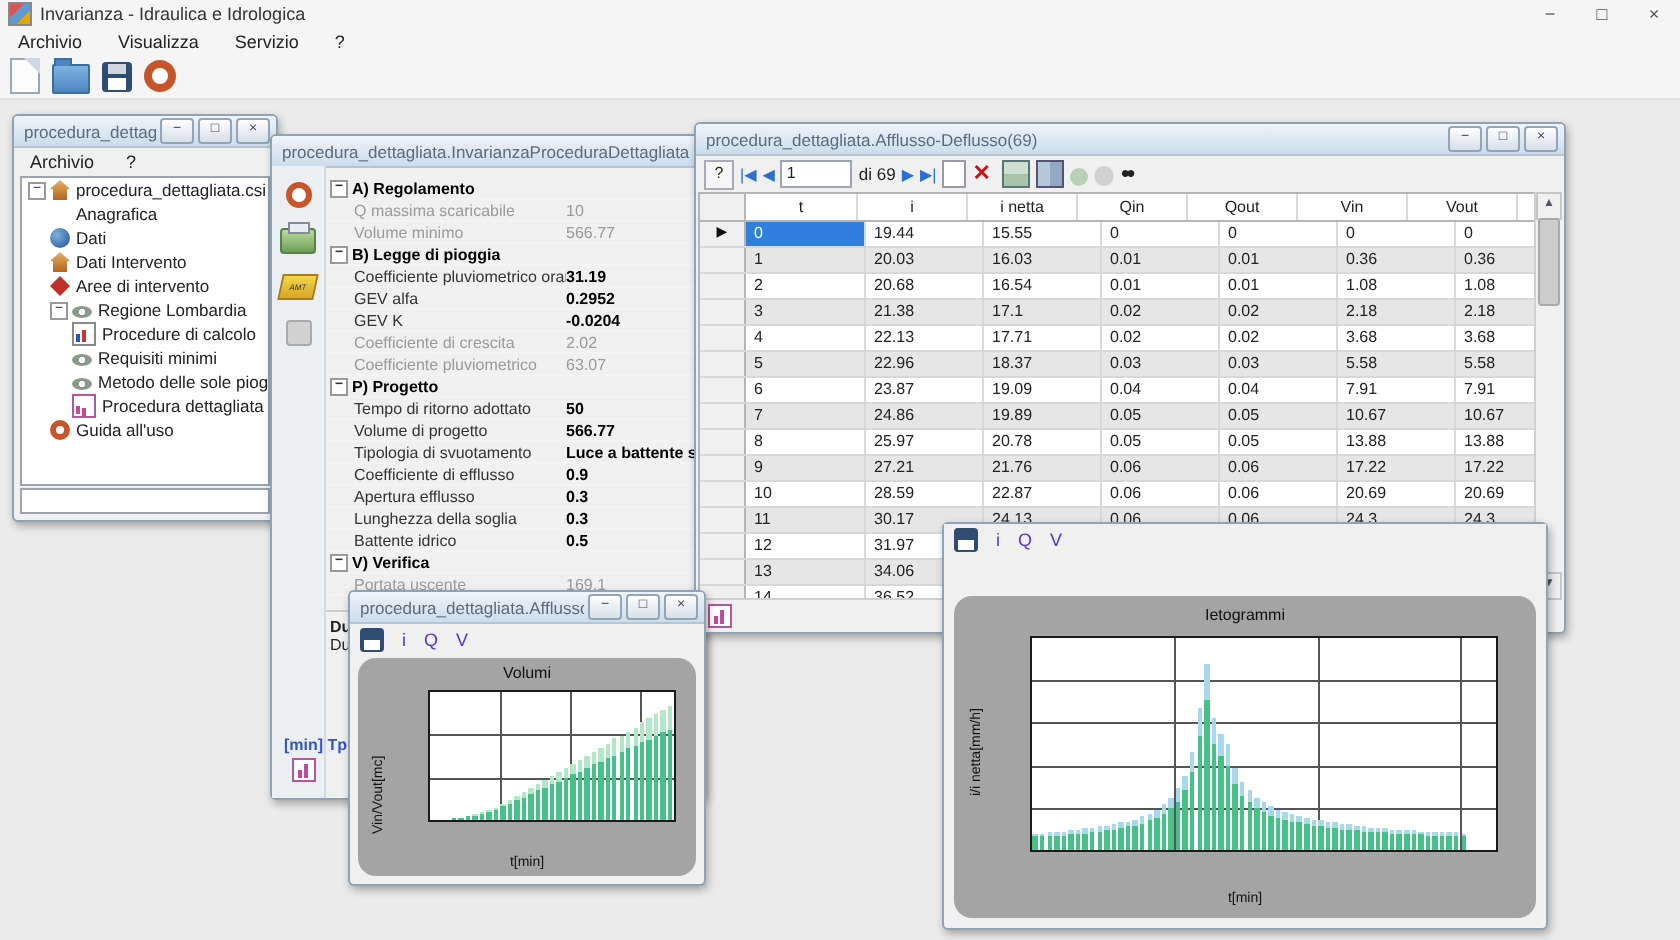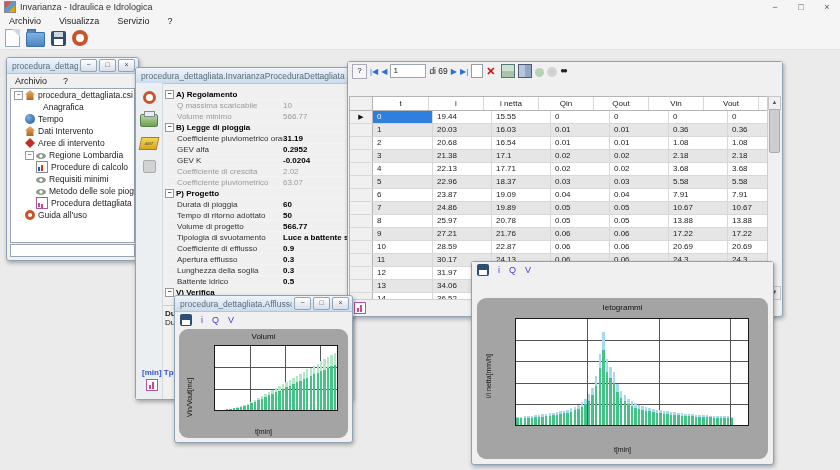--- a/index.html
+++ b/index.html
@@ -175,27 +175,27 @@
   <div class="tree-menubar">
     <span>Archivio</span>
     <span>?</span>
   </div>
   <div class="tree-box" id="treeBox">
       <div class="tree-row" style="padding-left: 3px;">
         <span class="expander">−</span>
         <span class="ticon ti-home"></span>
         <span>procedura_dettagliata.csi</span>
       </div>
-      <div class="tree-row" style=" gap: 19px;">
+      <div class="tree-row" style="padding-left: 14px;">
         <span class="ticon ti-warning"></span>
         <span>Anagrafica</span>
       </div>
       <div class="tree-row" style="padding-left: 14px;">
         <span class="ticon ti-globe"></span>
-        <span>Tempo</span>
+        <span>Dati</span>
       </div>
       <div class="tree-row" style="padding-left: 14px;">
         <span class="ticon ti-home"></span>
         <span>Dati Intervento</span>
       </div>
       <div class="tree-row" style="padding-left: 14px;">
         <span class="ticon ti-area"></span>
         <span>Aree di intervento</span>
       </div>
       <div class="tree-row" style="padding-left: 14px;">
@@ -272,24 +272,20 @@
       </div>
       <div class="prow ro">
         <span class="pname">Coefficiente pluviometrico</span>
         <span class="pval">63.07</span>
       </div>
       <div class="prow hdr">
         <span class="expander" style="margin-left: 2px;">−</span>
         <span class="hlabel">P) Progetto</span>
       </div>
       <div class="prow">
-        <span class="pname">Durata di pioggia</span>
-        <span class="pval">60</span>
-      </div>
-      <div class="prow">
         <span class="pname">Tempo di ritorno adottato</span>
         <span class="pval">50</span>
       </div>
       <div class="prow">
         <span class="pname">Volume di progetto</span>
         <span class="pval">566.77</span>
       </div>
       <div class="prow">
         <span class="pname">Tipologia di svuotamento</span>
         <span class="pval">Luce a battente sotto parat</span>
@@ -325,20 +321,26 @@
     </div>
   <div class="prop-help">
     <div class="h1">Du</div>
     <div>Du</div>
   </div>
   <div class="prop-status">[min]  Tp</div>
   <div class="prop-chart-ico"><span class="chart-ico"></span></div>
 </div>
 
 <div class="win" style="left:347px;top:61px;width:434px;height:254px">
+  <div class="tb">
+    <span class="t">procedura_dettagliata.Afflusso-Deflusso(69)</span>
+    <span class="wbtn">−</span>
+    <span class="wbtn">□</span>
+    <span class="wbtn">×</span>
+  </div>
   <div class="tw-toolbar">
     <span class="qbtn">?</span>
     <span class="navbtn">|◀</span>
     <span class="navbtn">◀</span>
     <span class="navbox">1</span>
     <span>di 69</span>
     <span class="navbtn">▶</span>
     <span class="navbtn">▶|</span>
     <span class="tico newdoc"></span>
     <span class="tico delx">✕</span>

